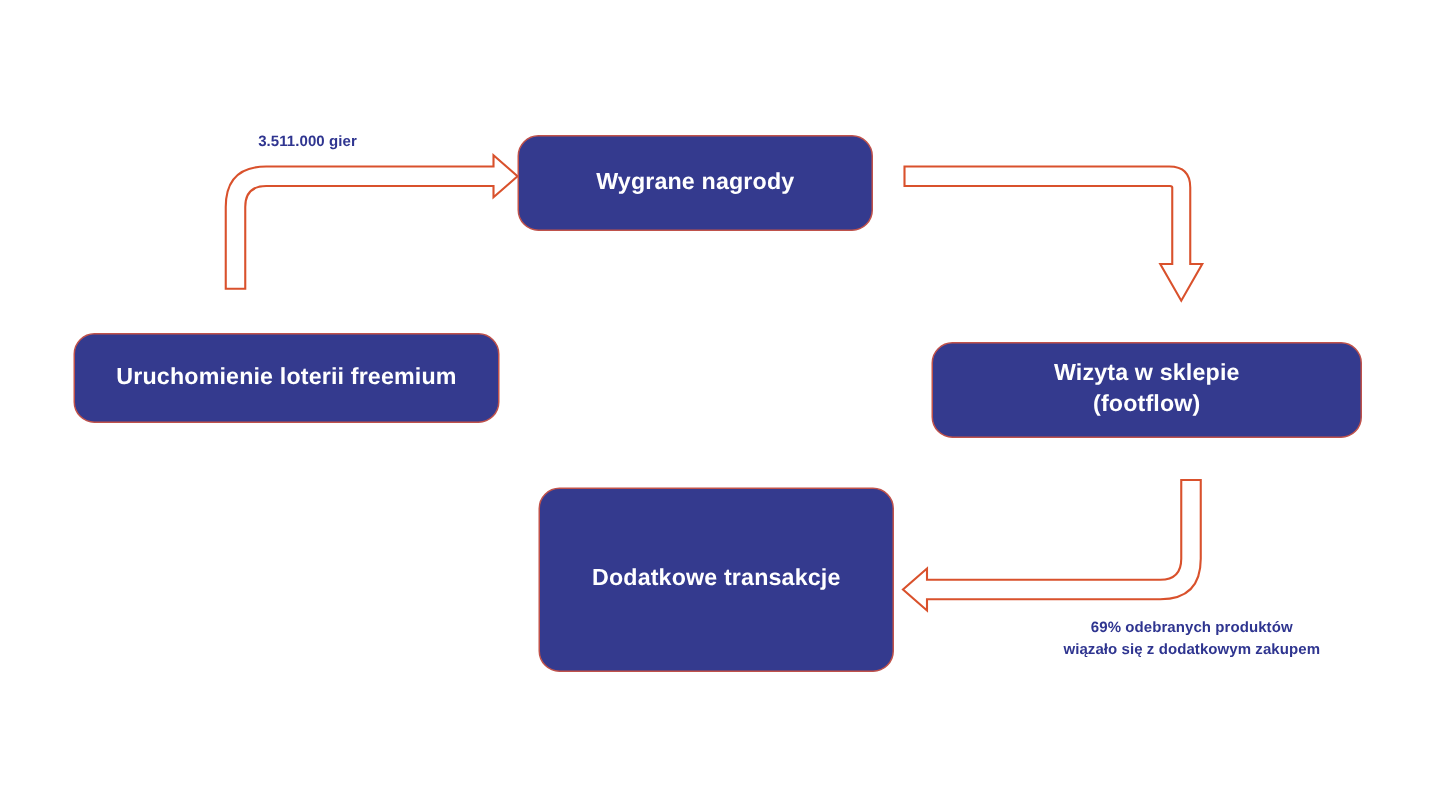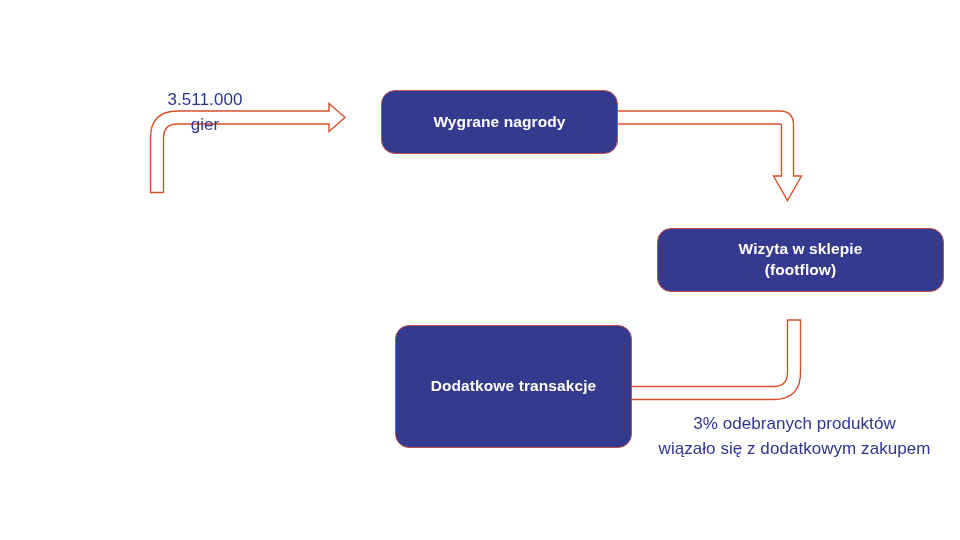--- a/index.html
+++ b/index.html
@@ -26,31 +26,30 @@
     color: #ffffff;
     display: flex;
     align-items: center;
     justify-content: center;
     text-align: center;
     font-weight: bold;
     font-size: 15.5px;
     line-height: 1.35;
     letter-spacing: 0.1px;
     padding: 4px 10px;
-    margin-left: 36px;
   }
   .node-label {
     display: block;
     white-space: pre-line;
   }
   .edge-label {
     position: absolute;
     color: #2f3590;
-    font-size: 17px;
-    font-weight: normal;
+    font-size: 10px;
+    font-weight: bold;
     line-height: 1.45;
     text-align: center;
     white-space: pre-line;
     letter-spacing: 0.05px;
   }
   #arrows {
     position: absolute;
     left: 0;
     top: 0;
     width: 960px;
@@ -105,33 +104,36 @@
              L 618 379
              L 602 393
              L 618 407
              L 618 399.5
              L 773.5 399.5
              Q 800.5 399.5 800.5 372.5
              L 800.5 320
              Z"></path>
   </svg>
 
+  <div class="node" style="left:49px; top:222px; width:284px; height:60px;">
+    <span class="node-label">Uruchomienie loterii freemium</span>
+  </div>
 
   <div class="node" style="left:345px; top:90px; width:237px; height:64px;">
     <span class="node-label">Wygrane nagrody</span>
   </div>
 
   <div class="node" style="left:359px; top:325px; width:237px; height:123px;">
     <span class="node-label">Dodatkowe transakcje</span>
   </div>
 
   <div class="node" style="left:621px; top:228px; width:287px; height:64px;">
     <span class="node-label">Wizyta w sklepie
 (footflow)</span>
   </div>
 
   <div class="edge-label" style="left:155px; top:88px; width:100px;">3.511.000 gier</div>
 
 
-  <div class="edge-label" style="left:638px; top:412px; width:313px;">3% odebranych produktów
+  <div class="edge-label" style="left:638px; top:412px; width:313px;">69% odebranych produktów
 wiązało się z dodatkowym zakupem</div>
 
 </div>
 
 </body></html>

